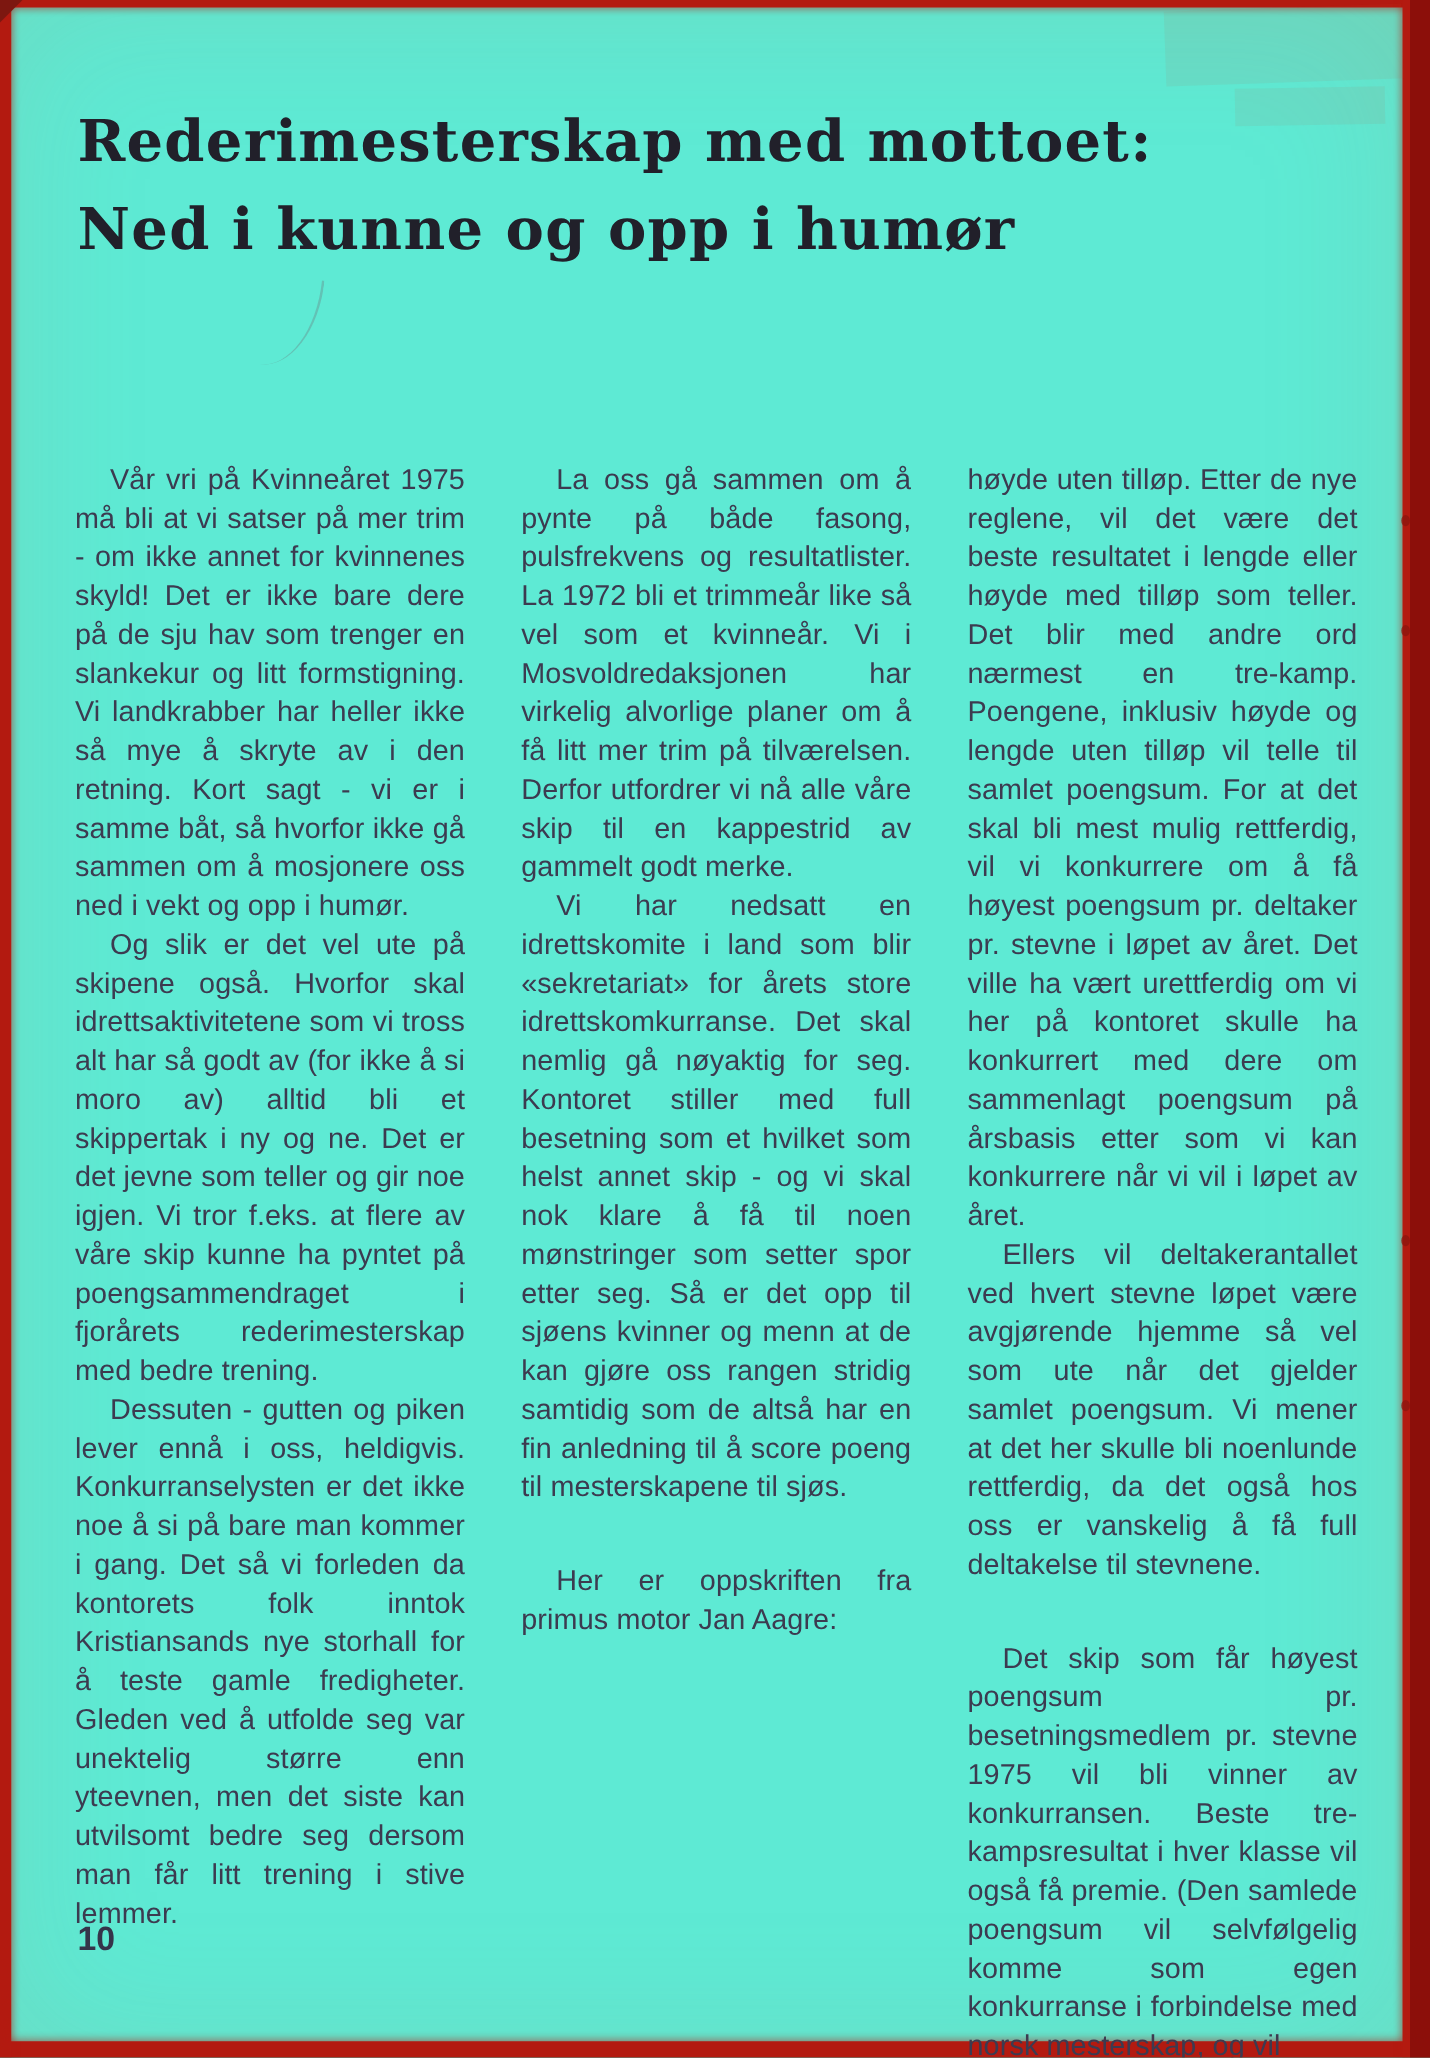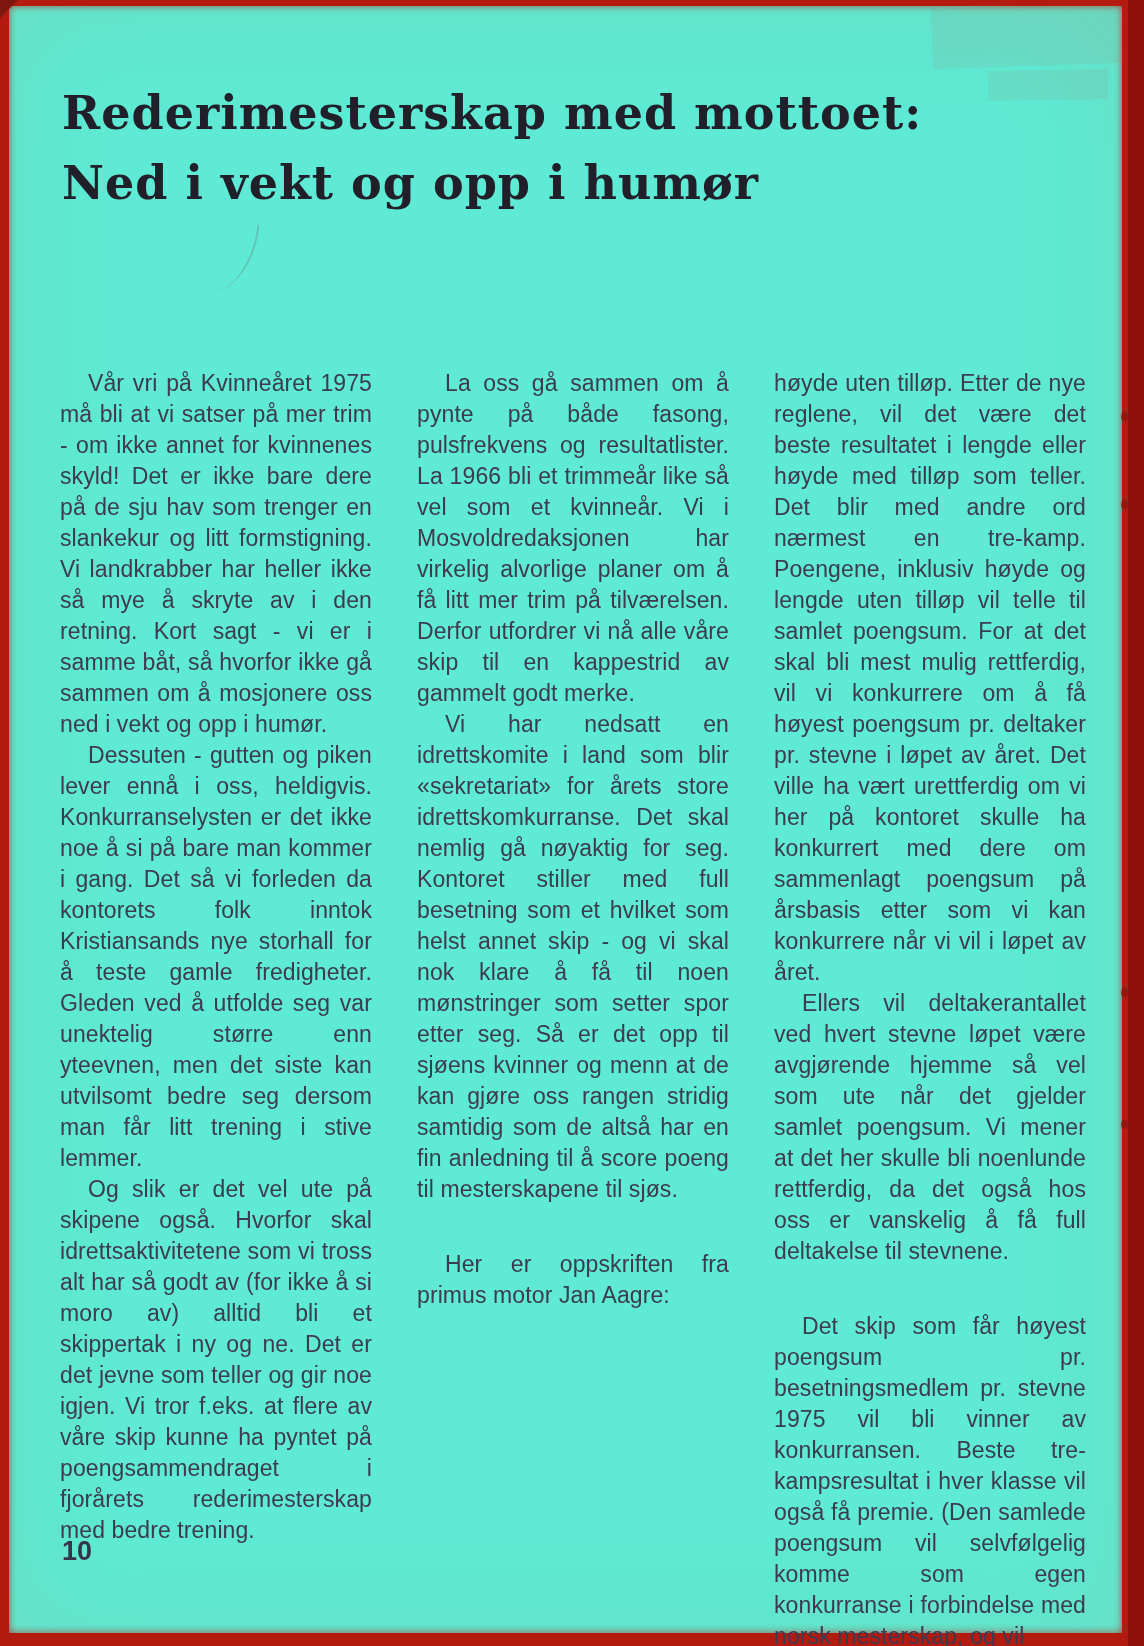--- a/index.html
+++ b/index.html
@@ -79,34 +79,34 @@
   <div class="ghost g2"></div>
   <div class="speck s1"></div>
   <div class="speck s2"></div>
   <div class="speck s3"></div>
   <div class="speck s4"></div>
   <div class="artifact"></div>
 
   <header>
     <h1 style="margin:0;font-weight:normal;">
       <span class="title-line">Rederimesterskap med mottoet:</span>
-      <span class="title-line">Ned i vekt og opp i humør</span>
+      <span class="title-line">Ned i kunne og opp i humør</span>
     </h1>
   </header>
 
   <main class="columns">
 
     <section class="col">
       <p class="indent">Vår vri på Kvinneåret 1975 må bli at vi satser på mer trim - om ikke annet for kvinnenes skyld! Det er ikke bare dere på de sju hav som trenger en slankekur og litt formstigning. Vi landkrabber har heller ikke så mye å skryte av i den retning. Kort sagt - vi er i samme båt, så hvorfor ikke gå sammen om å mosjonere oss ned i vekt og opp i humør.</p>
+      <p class="indent">Og slik er det vel ute på skipene også. Hvorfor skal idrettsaktivitetene som vi tross alt har så godt av (for ikke å si moro av) alltid bli et skippertak i ny og ne. Det er det jevne som teller og gir noe igjen. Vi tror f.eks. at flere av våre skip kunne ha pyntet på poengsammendraget i fjorårets rederimesterskap med bedre trening.</p>
       <p class="indent">Dessuten - gutten og piken lever ennå i oss, heldigvis. Konkurranselysten er det ikke noe å si på bare man kommer i gang. Det så vi forleden da kontorets folk inntok Kristiansands nye storhall for å teste gamle fredigheter. Gleden ved å utfolde seg var unektelig større enn yteevnen, men det siste kan utvilsomt bedre seg dersom man får litt trening i stive lemmer.</p>
-      <p class="indent">Og slik er det vel ute på skipene også. Hvorfor skal idrettsaktivitetene som vi tross alt har så godt av (for ikke å si moro av) alltid bli et skippertak i ny og ne. Det er det jevne som teller og gir noe igjen. Vi tror f.eks. at flere av våre skip kunne ha pyntet på poengsammendraget i fjorårets rederimesterskap med bedre trening.</p>
     </section>
 
     <section class="col">
-      <p class="indent">La oss gå sammen om å pynte på både fasong, pulsfrekvens og resultatlister. La 1966 bli et trimmeår like så vel som et kvinneår. Vi i Mosvoldredaksjonen har virkelig alvorlige planer om å få litt mer trim på tilværelsen. Derfor utfordrer vi nå alle våre skip til en kappestrid av gammelt godt merke.</p>
+      <p class="indent">La oss gå sammen om å pynte på både fasong, pulsfrekvens og resultatlister. La 1972 bli et trimmeår like så vel som et kvinneår. Vi i Mosvoldredaksjonen har virkelig alvorlige planer om å få litt mer trim på tilværelsen. Derfor utfordrer vi nå alle våre skip til en kappestrid av gammelt godt merke.</p>
       <p class="indent">Vi har nedsatt en idrettskomite i land som blir «sekretariat» for årets store idrettskomkurranse. Det skal nemlig gå nøyaktig for seg. Kontoret stiller med full besetning som et hvilket som helst annet skip - og vi skal nok klare å få til noen mønstringer som setter spor etter seg. Så er det opp til sjøens kvinner og menn at de kan gjøre oss rangen stridig samtidig som de altså har en fin anledning til å score poeng til mesterskapene til sjøs.</p>
       <p class="indent gap-before">Her er oppskriften fra primus motor Jan Aagre:</p>
     </section>
 
     <section class="col">
       <p>høyde uten tilløp. Etter de nye reglene, vil det være det beste resultatet i lengde eller høyde med tilløp som teller. Det blir med andre ord nærmest en tre-kamp. Poengene, inklusiv høyde og lengde uten tilløp vil telle til samlet poengsum. For at det skal bli mest mulig rettferdig, vil vi konkurrere om å få høyest poengsum pr. deltaker pr. stevne i løpet av året. Det ville ha vært urettferdig om vi her på kontoret skulle ha konkurrert med dere om sammenlagt poengsum på årsbasis etter som vi kan konkurrere når vi vil i løpet av året.</p>
       <p class="indent">Ellers vil deltakerantallet ved hvert stevne løpet være avgjørende hjemme så vel som ute når det gjelder samlet poengsum. Vi mener at det her skulle bli noenlunde rettferdig, da det også hos oss er vanskelig å få full deltakelse til stevnene.</p>
       <p class="indent gap-before">Det skip som får høyest poengsum pr. besetningsmedlem pr. stevne 1975 vil bli vinner av konkurransen. Beste tre-kampsresultat i hver klasse vil også få premie. (Den samlede poengsum vil selvfølgelig komme som egen konkurranse i forbindelse med norsk mesterskap, og vil</p>
     </section>
 

